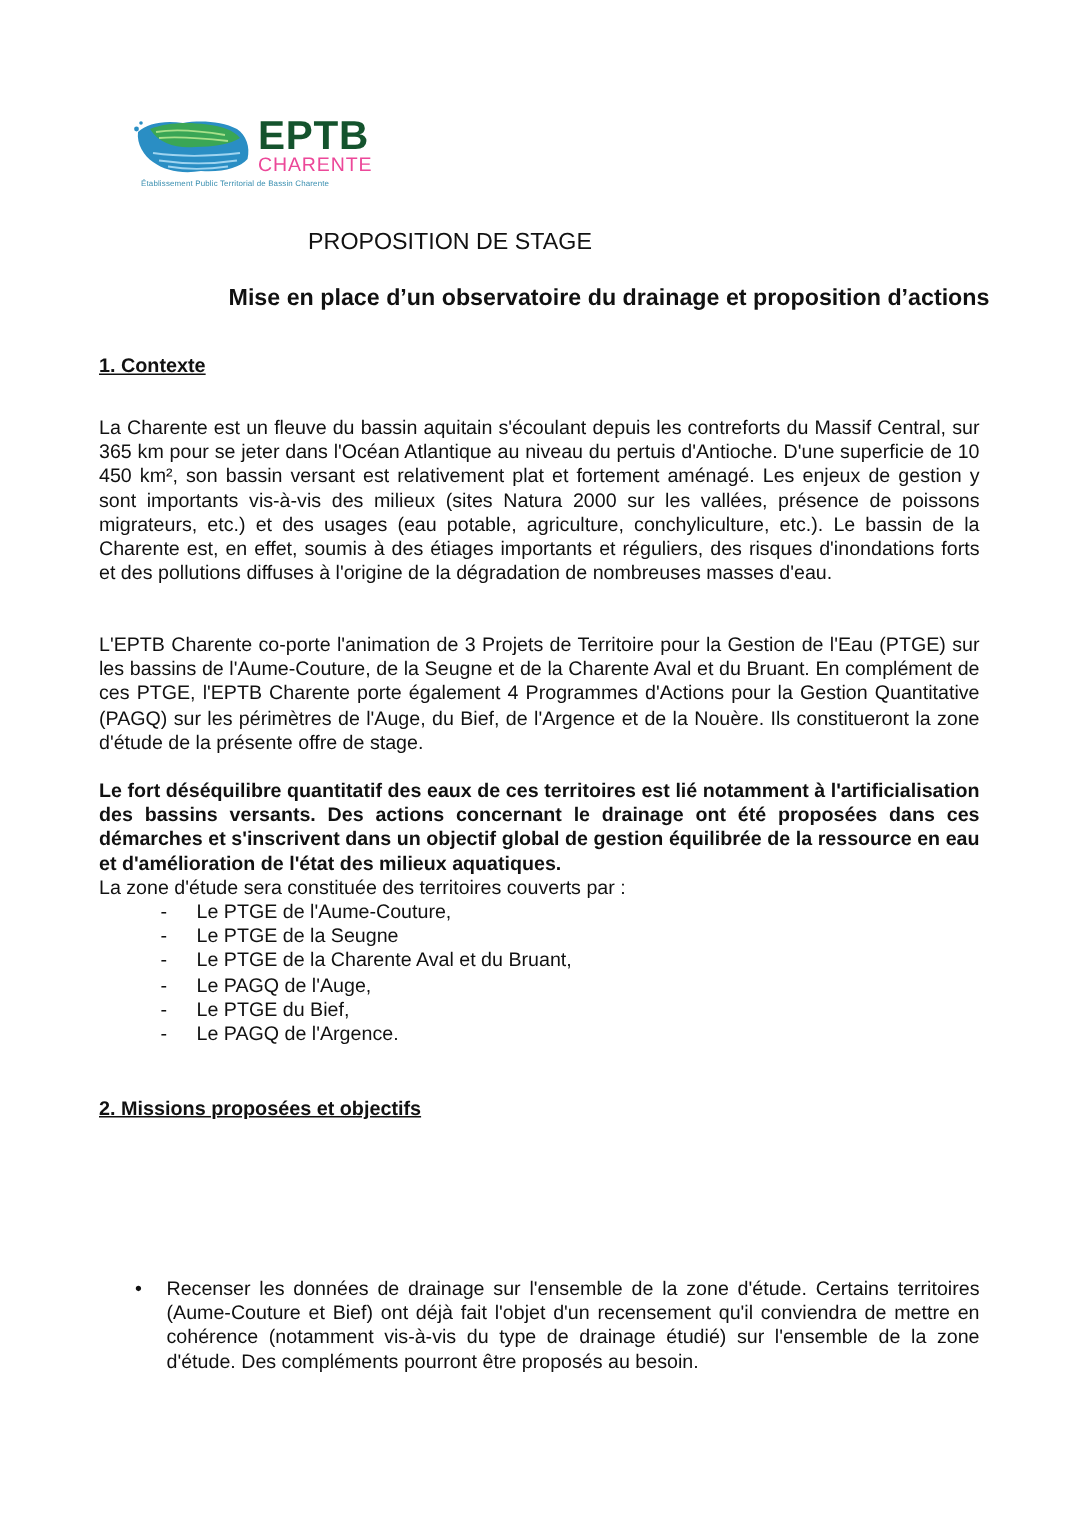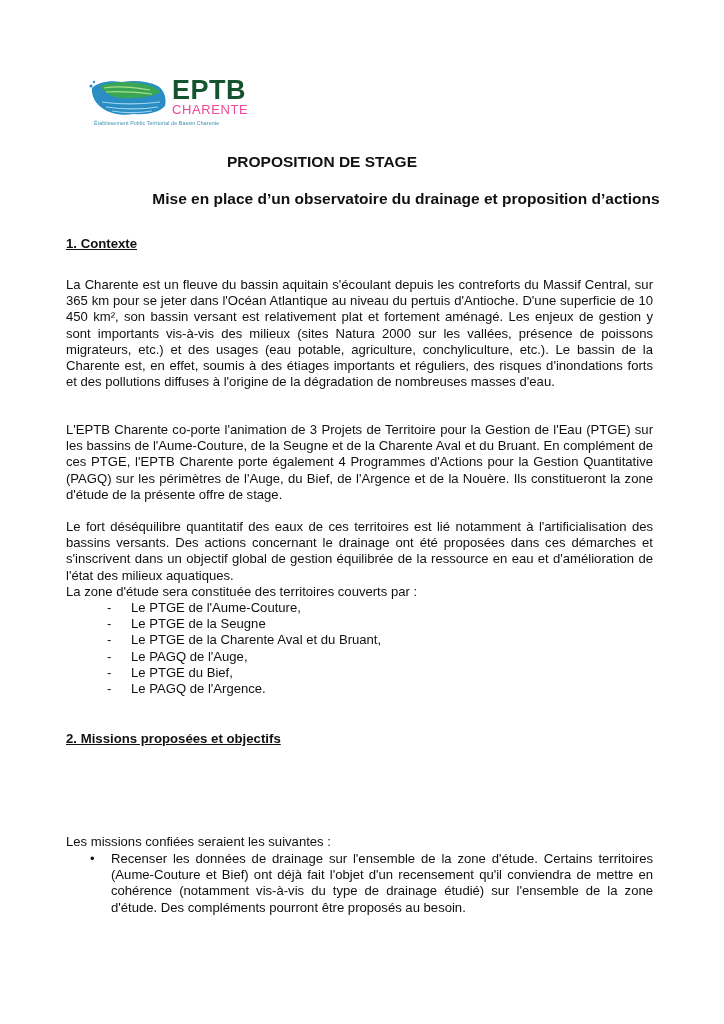--- a/index.html
+++ b/index.html
@@ -10,21 +10,21 @@
   .logo { position: absolute; left: 88px; top: 76px; width: 180px; height: 60px; }
   .logo-map { position: absolute; left: 0; top: 2px; width: 82px; height: 40px; }
   .logo-title { position: absolute; left: 84px; top: 0px; font-size: 27px; font-weight: bold;
                 color: #14532d; letter-spacing: 0.5px; line-height: 28px; }
   .logo-sub { position: absolute; left: 84px; top: 25px; font-size: 13px; color: #ec4899;
               letter-spacing: 0.6px; line-height: 18px; }
   .logo-tag { position: absolute; left: 6px; top: 44px; font-size: 5.3px; color: #3a8fb0;
               white-space: nowrap; letter-spacing: 0.1px; }
 
   .title { position: absolute; left: 0; width: 600px; text-align: center; top: 153px;
-           font-size: 15.5px; font-weight: bold; margin: 0; padding-left: 22px; }
+           font-size: 15.5px; font-weight: normal; margin: 0; }
   .subtitle { position: absolute; left: 0; width: 724px; text-align: center; top: 190px;
               font-size: 15.5px; font-weight: bold; margin: 0; padding-left: 44px; }
 
   .h-section { position: absolute; left: 66px; font-size: 13.2px; font-weight: bold;
                text-decoration: underline; margin: 0; }
 
   .para { position: absolute; left: 66px; width: 587px; font-size: 13.1px; line-height: 16.2px;
           text-align: justify; margin: 0; }
 
   .dash-list { position: absolute; left: 66px; margin: 0; padding: 0; list-style: none;
@@ -58,32 +58,31 @@
     <div class="logo-sub">CHARENTE</div>
     <div class="logo-tag">Établissement Public Territorial de Bassin Charente</div>
   </div>
 
   <h1 class="title">PROPOSITION DE STAGE</h1>
   <h2 class="subtitle">Mise en place d’un observatoire du drainage et proposition d’actions</h2>
 
   <h3 class="h-section" style="top:236px;">1. Contexte</h3>
   <p class="para" style="top:277px;">La Charente est un fleuve du bassin aquitain s'écoulant depuis les contreforts du Massif Central, sur 365 km pour se jeter dans l'Océan Atlantique au niveau du pertuis d'Antioche. D'une superficie de 10 450 km², son bassin versant est relativement plat et fortement aménagé. Les enjeux de gestion y sont importants vis-à-vis des milieux (sites Natura 2000 sur les vallées, présence de poissons migrateurs, etc.) et des usages (eau potable, agriculture, conchyliculture, etc.). Le bassin de la Charente est, en effet, soumis à des étiages importants et réguliers, des risques d'inondations forts et des pollutions diffuses à l'origine de la dégradation de nombreuses masses d'eau.</p>
   <p class="para" style="top:422px;">L'EPTB Charente co-porte l'animation de 3 Projets de Territoire pour la Gestion de l'Eau (PTGE) sur les bassins de l'Aume-Couture, de la Seugne et de la Charente Aval et du Bruant. En complément de ces PTGE, l'EPTB Charente porte également 4 Programmes d'Actions pour la Gestion Quantitative (PAGQ) sur les périmètres de l'Auge, du Bief, de l'Argence et de la Nouère. Ils constitueront la zone d'étude de la présente offre de stage.</p>
-  <p class="para" style="top:519px;">Le fort déséquilibre quantitatif des eaux de ces territoires est lié notamment à l'artificialisation des bassins versants. Des actions concernant le drainage ont été proposées dans ces démarches et s'inscrivent dans un objectif global de gestion équilibrée de la ressource en eau et d'amélioration de l'état des milieux aquatiques.</p>
+  <p class="para" style="top:519px;font-weight:bold;">Le fort déséquilibre quantitatif des eaux de ces territoires est lié notamment à l'artificialisation des bassins versants. Des actions concernant le drainage ont été proposées dans ces démarches et s'inscrivent dans un objectif global de gestion équilibrée de la ressource en eau et d'amélioration de l'état des milieux aquatiques.</p>
   <p class="para" style="top:584px;">La zone d'étude sera constituée des territoires couverts par :</p>
 
   <ul class="dash-list" style="top:600px;">
     <li><span class="dash">-</span><span>Le PTGE de l'Aume-Couture,</span></li>
     <li><span class="dash">-</span><span>Le PTGE de la Seugne</span></li>
     <li><span class="dash">-</span><span>Le PTGE de la Charente Aval et du Bruant,</span></li>
     <li><span class="dash">-</span><span>Le PAGQ de l'Auge,</span></li>
     <li><span class="dash">-</span><span>Le PTGE du Bief,</span></li>
     <li><span class="dash">-</span><span>Le PAGQ de l'Argence.</span></li>
   </ul>
 
   <h3 class="h-section" style="top:731px;">2. Missions proposées et objectifs</h3>
-  <p class="para" style="top:834px;">Les missions confiées seraient les suivantes :</p>
 
   <ul class="bullet-list" style="top:851px;">
     <li><span class="bullet">•</span><span>Recenser les données de drainage sur l'ensemble de la zone d'étude. Certains territoires (Aume-Couture et Bief) ont déjà fait l'objet d'un recensement qu'il conviendra de mettre en cohérence (notamment vis-à-vis du type de drainage étudié) sur l'ensemble de la zone d'étude. Des compléments pourront être proposés au besoin.</span></li>
   </ul>
 
 </div>
 
 </body></html>

